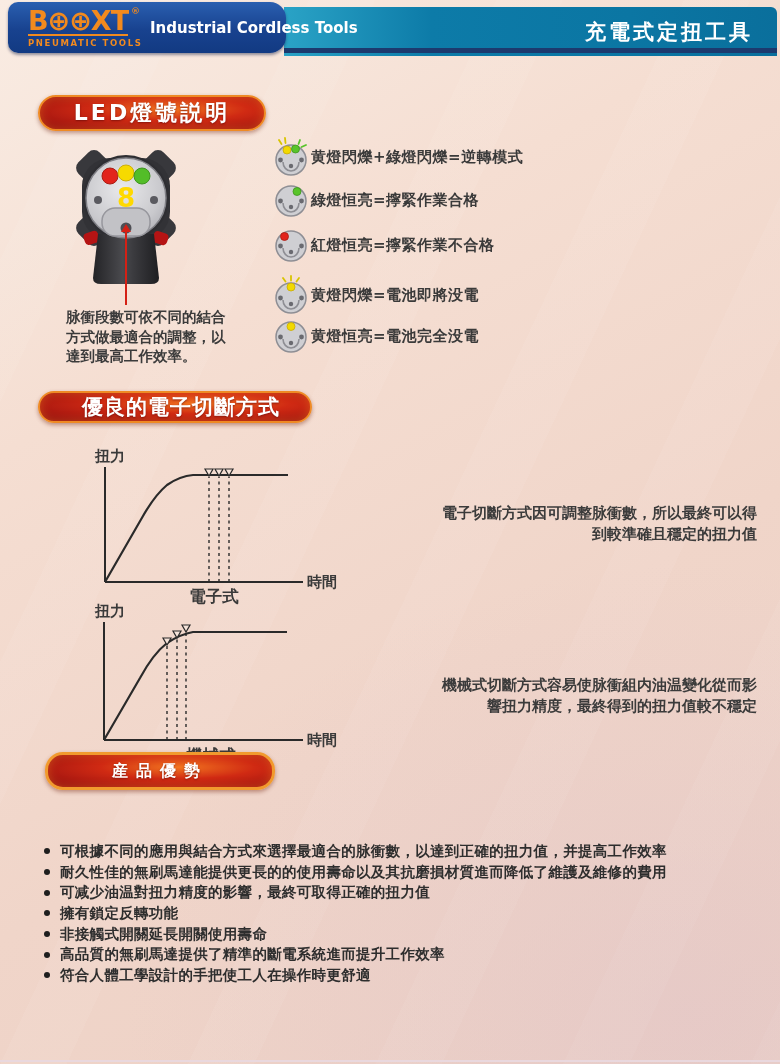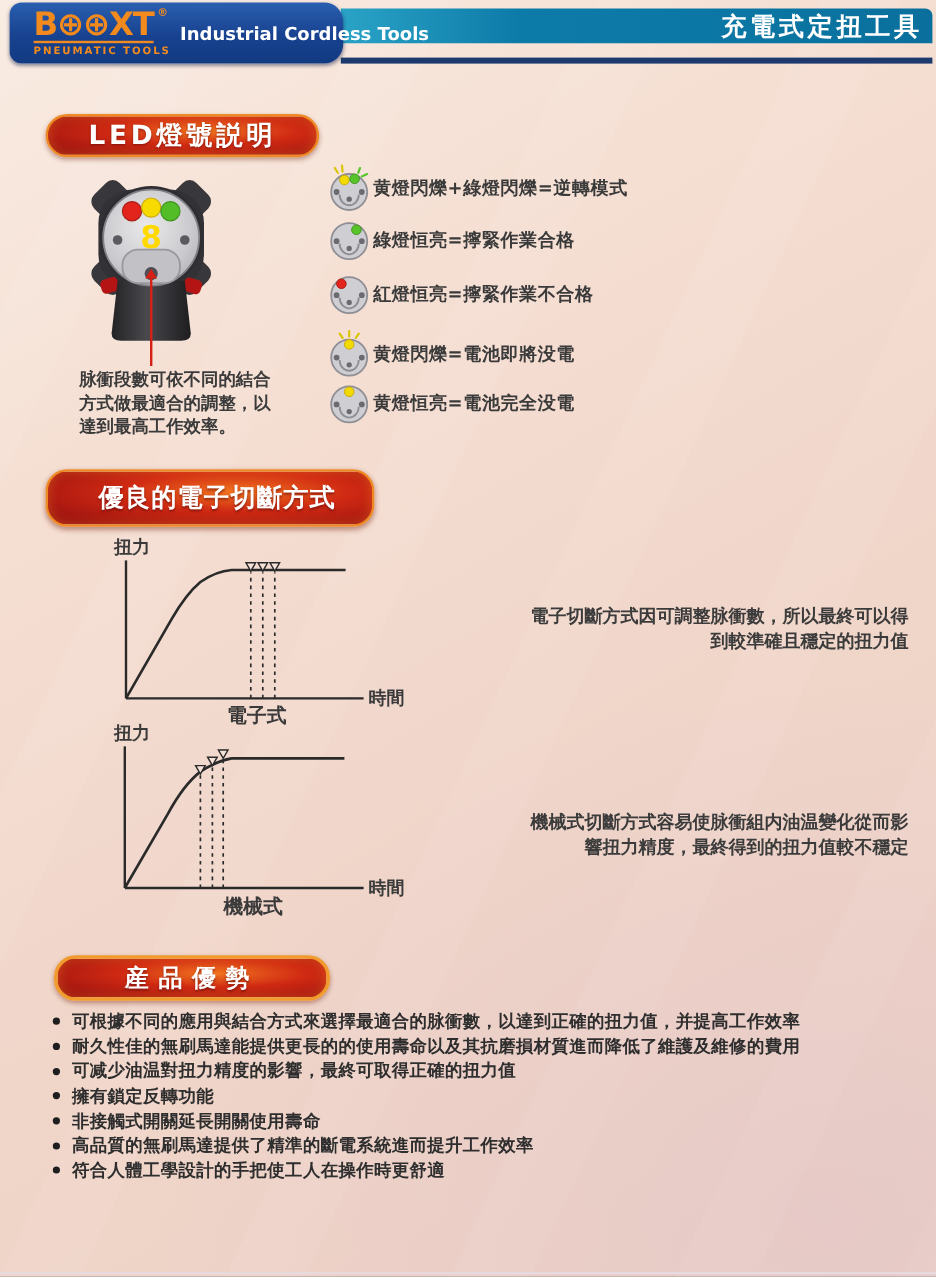--- a/index.html
+++ b/index.html
@@ -6,24 +6,24 @@
   body { background:#888; font-family:"DejaVu Sans","Liberation Sans",sans-serif; }
   .page{
     position:relative; width:780px; height:1064px; margin:0 auto; overflow:hidden;
     background:
       radial-gradient(120% 70% at 88% 95%, rgba(215,185,200,0.30), rgba(215,185,200,0) 60%),
       repeating-linear-gradient(115deg, rgba(255,255,255,0) 0 110px, rgba(255,255,255,0.06) 110px 170px),
       linear-gradient(150deg,#f9ece3 0%,#f5ded2 30%,#f0d5c9 62%,#ecd0c5 100%);
   }
   
   .teal-bar{
-    position:absolute; left:284px; top:7px; width:493px; height:29px;
+    position:absolute; left:284px; top:7px; width:493px; height:49px;
     background:linear-gradient(90deg,#2aa3c6 0%,#0d7ba8 30%,#0b76a3 70%,#0a6f9c 100%);
     border-radius:0 6px 0 0;
-    display:flex; align-items:center; justify-content:flex-end; padding-right:8px;
+    display:flex; align-items:center; justify-content:flex-end; padding-right:24px;
   }
   .teal-strip{ position:absolute; left:284px; top:48px; width:493px; height:5px; background:#1c3a6e; }
   .page-title{ color:#fff; font-size:21px; font-weight:bold; letter-spacing:3px; }
   .logo-box{
     position:absolute; left:8px; top:2px; width:278px; height:51px;
     background:linear-gradient(180deg,#2a5fb0 0%,#18428f 55%,#123a82 100%);
     border-radius:10px 16px 16px 10px;
     box-shadow:0 2px 3px rgba(20,30,70,0.45);
     display:flex; align-items:center;
   }
@@ -35,22 +35,22 @@
   
   .pill{
     position:absolute; border-radius:18px; color:#fff; font-weight:bold;
     display:flex; align-items:center; justify-content:center;
     border:2px solid #ee8a25;
     background:radial-gradient(ellipse at 58% 38%, #f2751f 0%, #d02a13 42%, #9c1210 88%);
     box-shadow:0 2px 4px rgba(120,40,20,0.45), inset 0 0 10px rgba(255,160,40,0.35);
     text-shadow:0 1px 2px rgba(90,10,10,0.6);
   }
   .pill-led{ left:38px; top:95px; width:228px; height:36px; font-size:22px; letter-spacing:3px; }
-  .pill-cutoff{ left:38px; top:391px; width:274px; height:48px; font-size:21px; letter-spacing:1px;padding-left:12px; }
-  .pill-adv{ left:45px; top:796px; width:230px; height:38px; font-size:20px; letter-spacing:8px; border-width:3px; border-color:#f19a2e; }
+  .pill-cutoff{ left:38px; top:391px; width:274px; height:32px; font-size:21px; letter-spacing:1px;padding-left:12px; }
+  .pill-adv{ left:45px; top:752px; width:230px; height:38px; font-size:16px; letter-spacing:8px; border-width:3px; border-color:#f19a2e; }
   
   .led-row{ position:absolute; left:271px; height:40px; display:flex; align-items:center; }
   .led-row .label{ margin-left:0; font-size:15px; font-weight:bold; color:#3a3a3a; letter-spacing:0.5px; white-space:nowrap; }
   
   .device-note{ position:absolute; left:66px; top:308px; width:185px; font-size:14.5px; font-weight:bold; color:#3b3b3b; line-height:19.5px; }
   .pointer-line{ position:absolute; left:125px; top:231px; width:2px; height:74px; background:#d42015; }
   .pointer-tip{ position:absolute; left:121px; top:224px; width:0; height:0;
     border-left:5px solid transparent; border-right:5px solid transparent; border-bottom:8px solid #d42015; }
   .chart-note{ position:absolute; left:367px; width:390px; font-size:15px; font-weight:bold; color:#3b3b3b; line-height:21px;text-align:right; }
   .note-electronic{ top:503px; }

